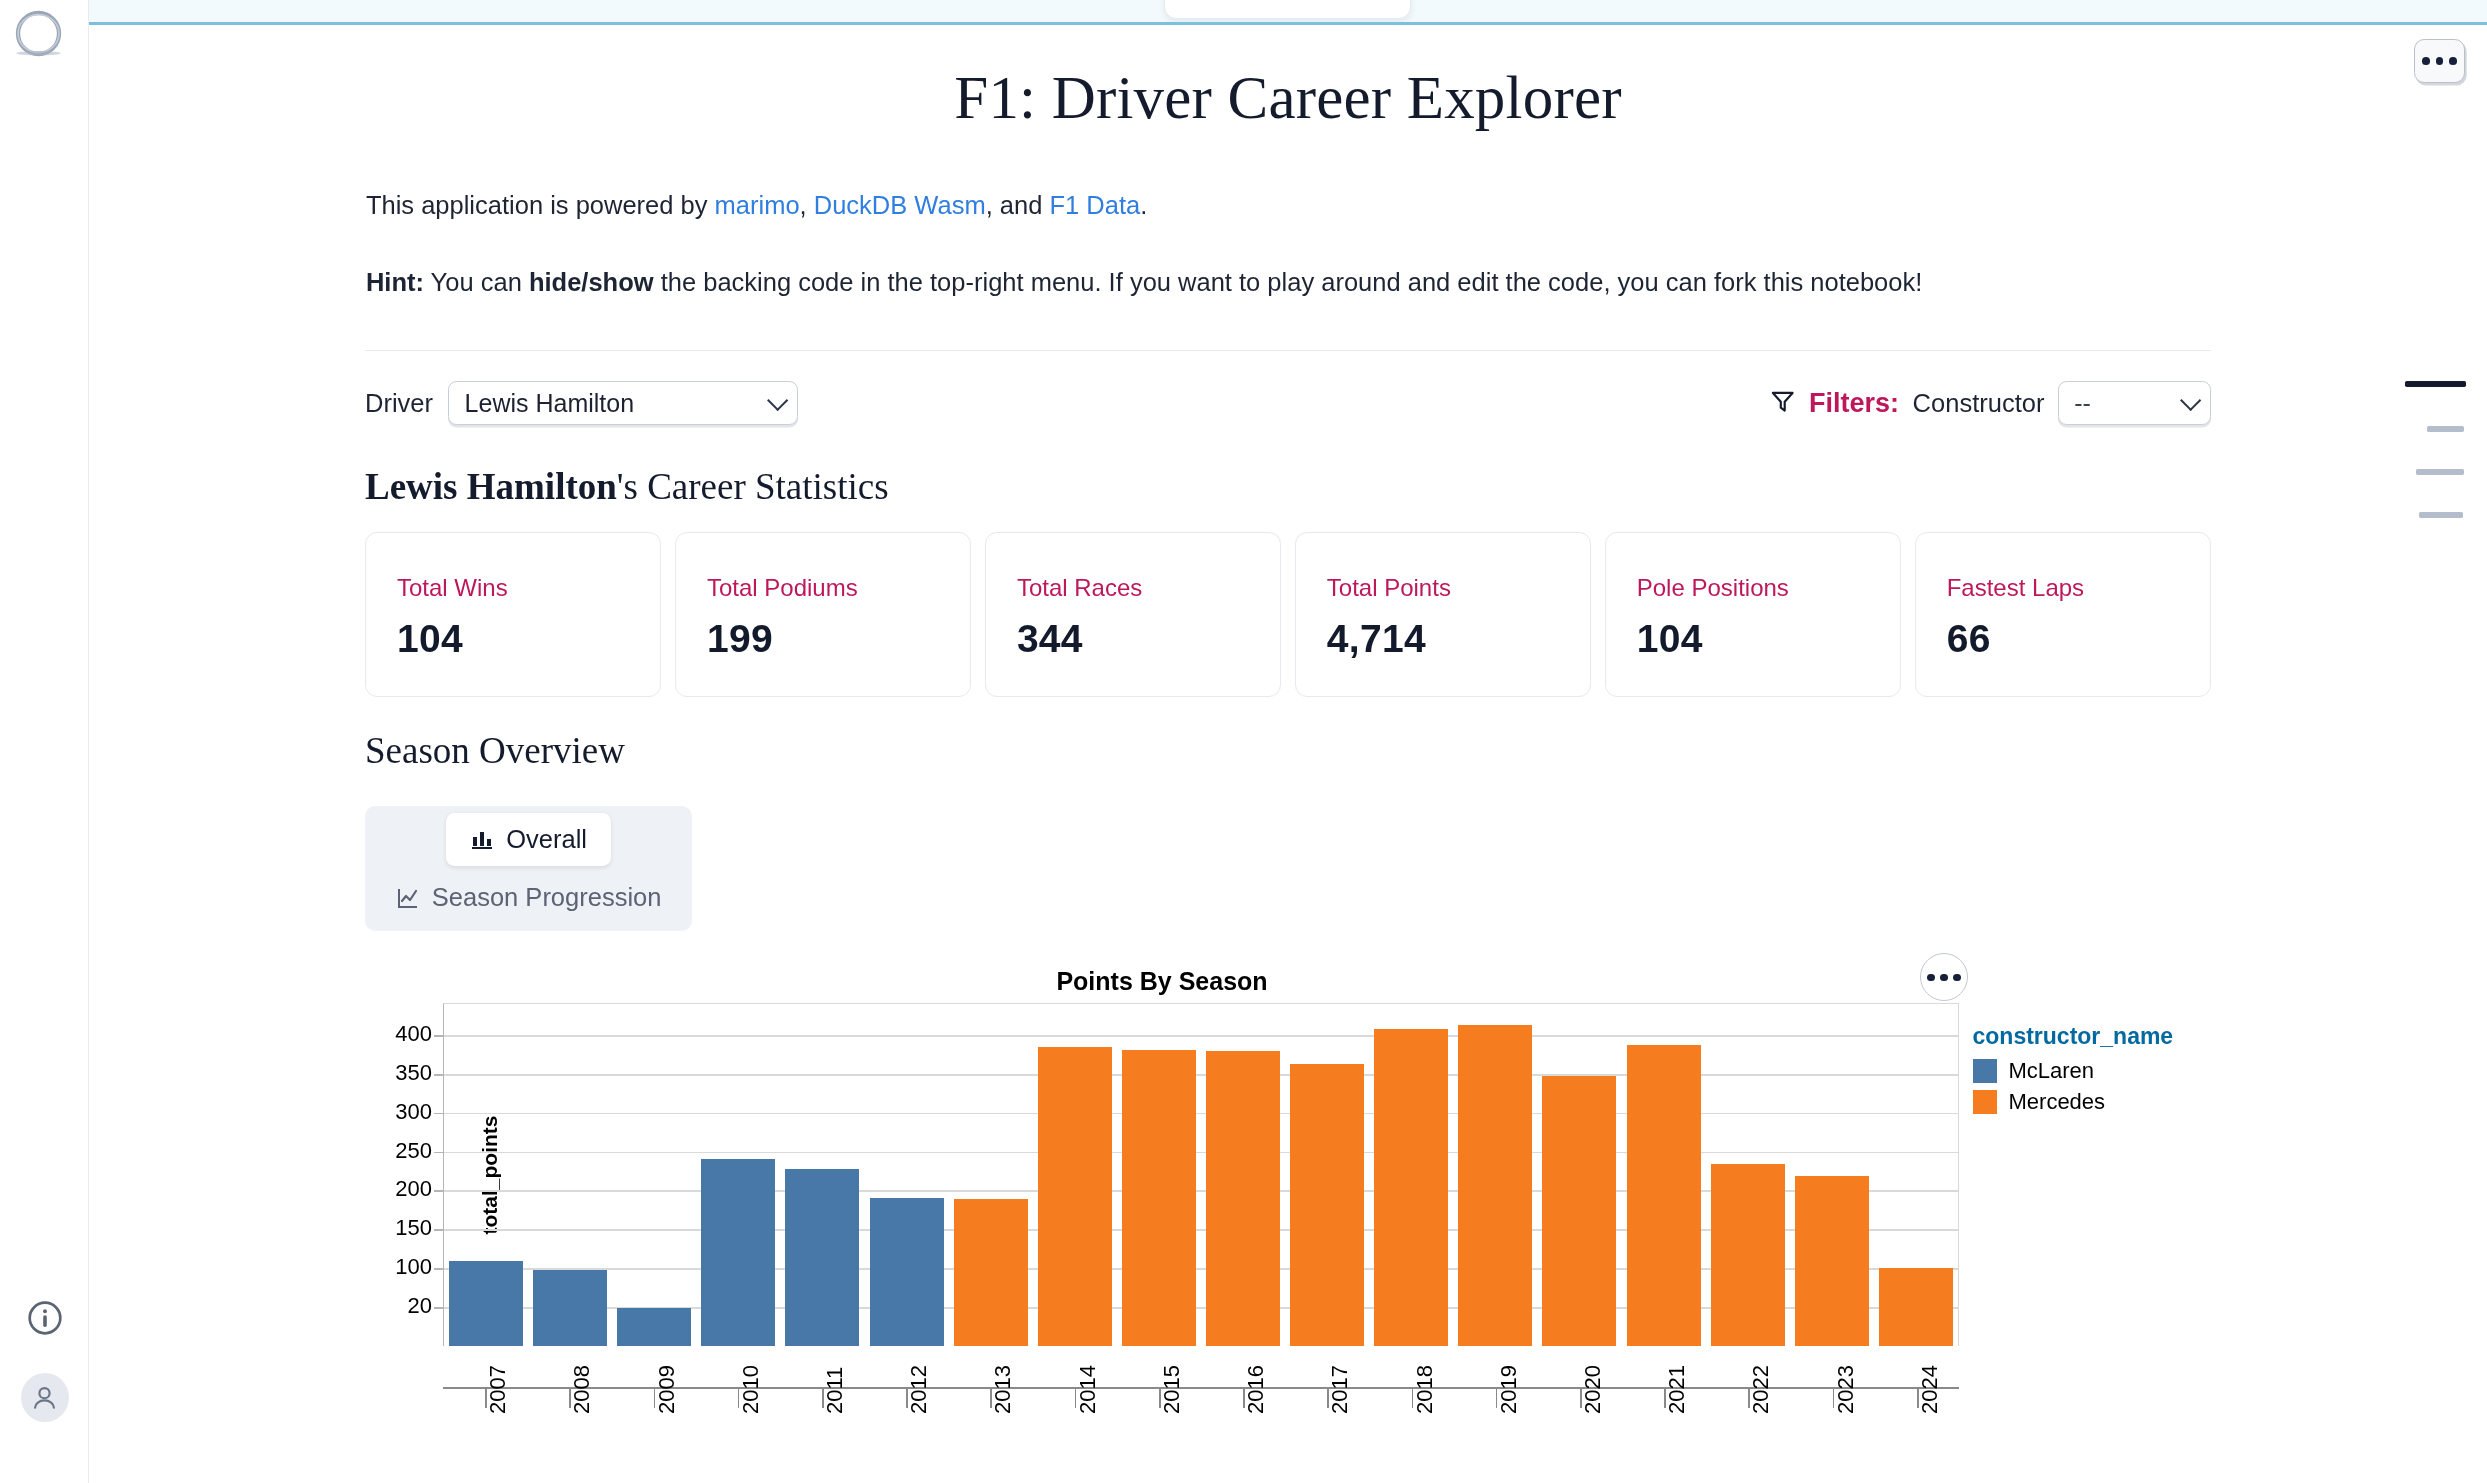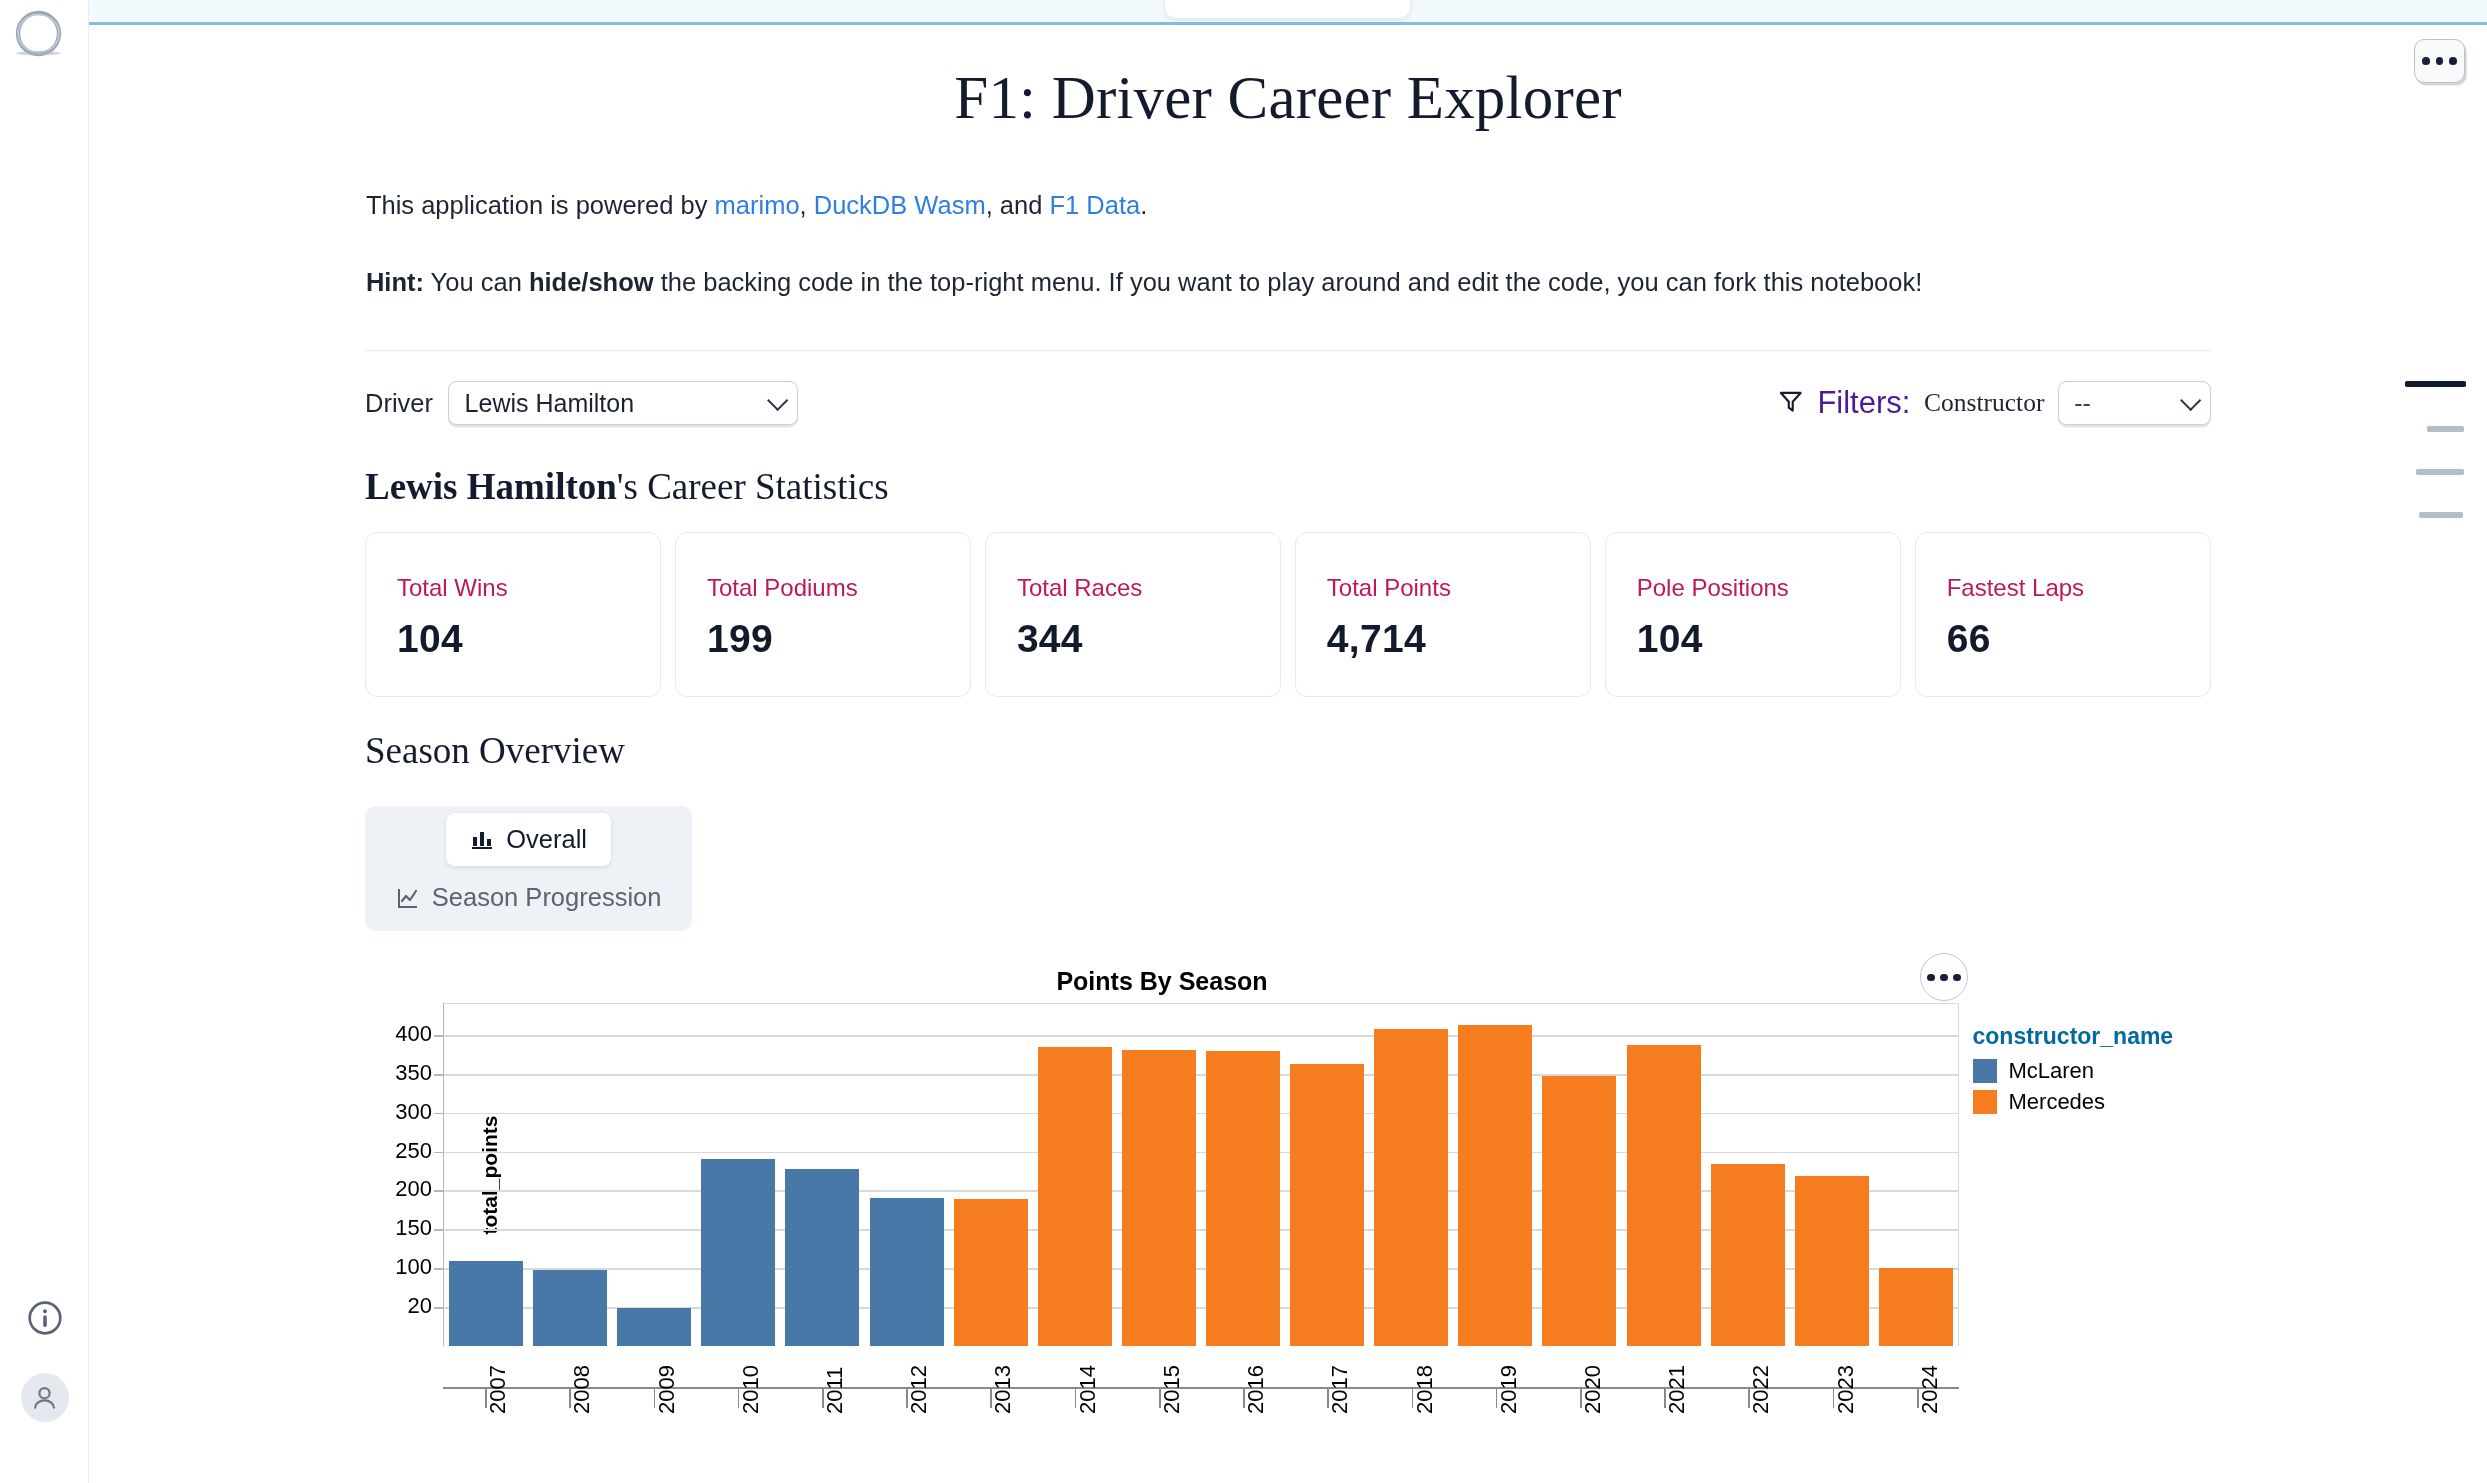--- a/index.html
+++ b/index.html
@@ -90,22 +90,22 @@
     box-shadow:0 2.6px 0 rgba(170,178,190,.35);
   }
   .select.driver { width:350px; }
   .select.constructor { width:153px; justify-content:flex-start; color:#394253; }
   .chev {
     position:absolute; right:12px; top:50%; width:15.3px; height:15.3px;
     border-right:2.6px solid #2b3346; border-bottom:2.6px solid #2b3346;
     transform: translateY(-65%) rotate(45deg);
   }
   .filters-group { display:flex; align-items:center; gap:13.6px; }
-  .filters-label { font-size:31px; font-weight:400; color:#4c1d95; }
-  .filters-sub { font-size:25.5px; color:#1d2433;font-family:Liberation Serif, serif; }
+  .filters-label { font-size:27px; font-weight:700; color:#be185d; }
+  .filters-sub { font-size:25.5px; color:#1d2433; }
 
   h2.section {
     font-family:"Liberation Serif", serif;
     font-size:37px; font-weight:400; color:#141b2d;
     margin: 32px 0 24px 0;
   }
   h2.section b { font-weight:700; }
 
   
   .cards { display:flex; gap:13.6px; }

